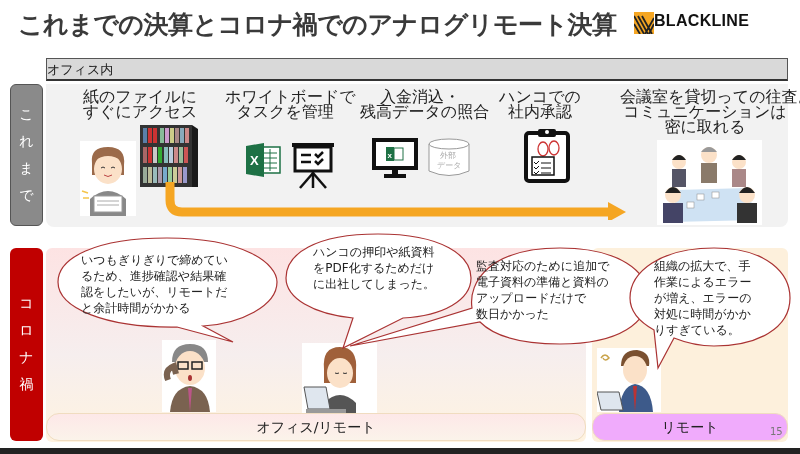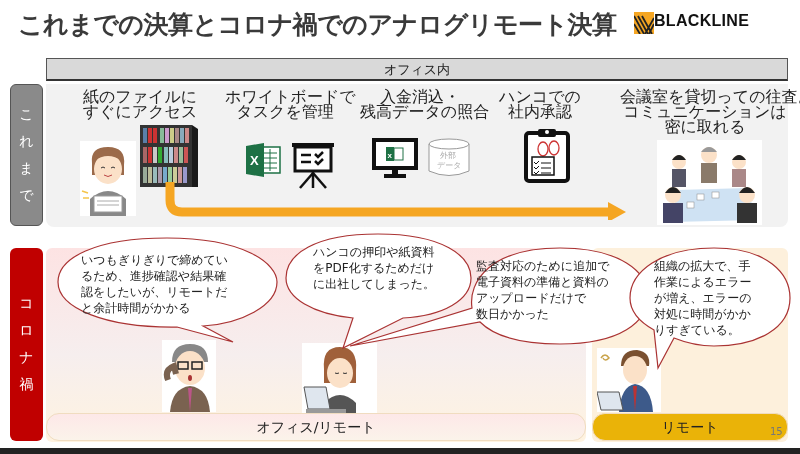--- a/index.html
+++ b/index.html
@@ -5,38 +5,38 @@
   * { box-sizing: border-box; margin: 0; padding: 0; }
   html, body { width: 800px; height: 454px; overflow: hidden; background: #ffffff; }
   body { position: relative; font-family: "DejaVu Sans", "Liberation Sans", sans-serif; color: #333; }
 
   .title { position: absolute; left: 18px; top: 8px; font-size: 25px; font-weight: bold; color: #3a3a3a; letter-spacing: -0.5px; white-space: nowrap; }
   .logo { position: absolute; left: 634px; top: 12px; display: flex; align-items: flex-start; }
   .logo-mark { width: 20px; height: 22px; background: #f5a623; position: relative; overflow: hidden; }
   .logo-mark svg { position: absolute; left: 0; top: 0; }
   .logo-text { font-family: "Liberation Sans", sans-serif; font-weight: bold; font-size: 16px; color: #111; letter-spacing: 0.3px; }
 
-  .office-header { position: absolute; left: 46px; top: 58px; width: 742px; height: 23px; background: #d9d9d9; border: 1px solid #555; border-bottom: 2px solid #333; text-align: center; font-size: 13px; line-height: 21px; color: #222; }
+  .office-header { position: absolute; left: 46px; top: 58px; width: 742px; height: 23px; background: #d9d9d9; border: 1px solid #555; border-bottom: 2px solid #333; text-align: left; font-size: 13px; line-height: 21px; color: #222; }
 
   .side-tab { position: absolute; left: 10px; width: 33px; border-radius: 6px; color: #fff; font-size: 14px; display: flex; flex-direction: column; align-items: center; justify-content: center; gap: 9px; }
   .side-before { top: 84px; height: 142px; background: #8a8a8a; border: 1px solid #555; }
   .side-corona { top: 248px; height: 193px; background: #c00000; }
 
   .before-panel { position: absolute; left: 46px; top: 84px; width: 742px; height: 143px; background: #f2f2f2; border-radius: 0 0 8px 8px; }
 
   .item-label { position: absolute; font-size: 16px; line-height: 15px; text-align: center; color: #222; white-space: nowrap; }
 
   .arrow { position: absolute; }
 
   .corona-panel { position: absolute; left: 46px; top: 248px; width: 540px; height: 194px; border-radius: 6px; background: linear-gradient(to bottom, #fde3e3 0%, #f6eeee 55%, #fff3e0 100%); }
   .remote-panel { position: absolute; left: 592px; top: 248px; width: 196px; height: 194px; border-radius: 6px; background: #fdf0dc; }
 
   .bottom-label { position: absolute; height: 28px; border: 1px solid #f0dcc0; border-radius: 13px; text-align: center; font-size: 14px; line-height: 26px; color: #222; }
   .bl-office { left: 46px; top: 413px; width: 540px; background: linear-gradient(to bottom, #fde8e8, #fbf3ea); }
-  .bl-remote { left: 592px; top: 413px; width: 196px; background: #eab308; }
+  .bl-remote { left: 592px; top: 413px; width: 196px; background: #f0abfc; }
   .page-num { position: absolute; left: 770px; top: 426px; font-size: 10px; color: #777; }
 
   .bubble { position: absolute; }
   .bubble svg { position: absolute; left: 0; top: 0; overflow: visible; }
   .bubble-text { position: absolute; font-size: 12px; line-height: 16px; color: #222; white-space: nowrap; }
 
   .illus { position: absolute; }
   .bottom-bar { position: absolute; left: 0; top: 448px; width: 800px; height: 6px; background: #222; }
 </style>
 </head>

